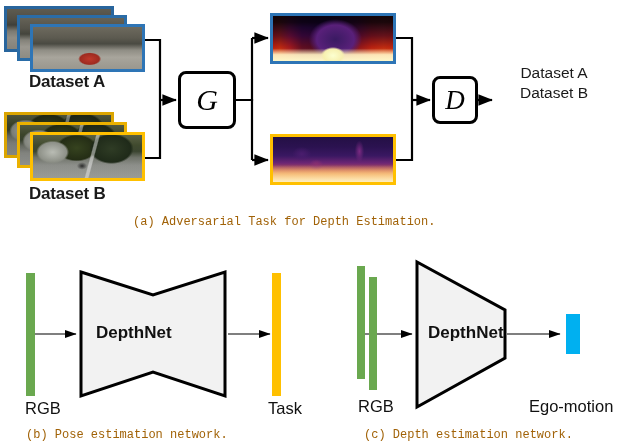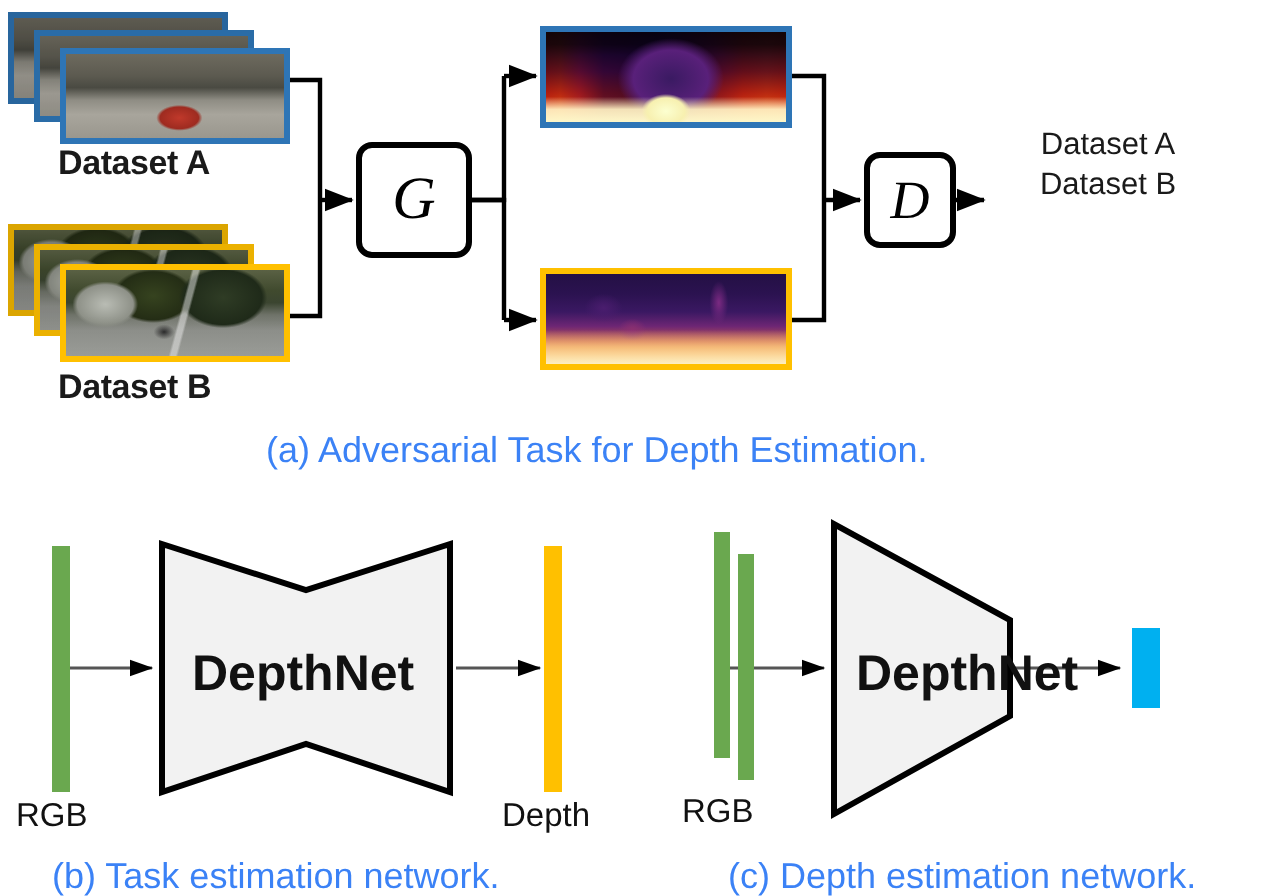--- a/index.html
+++ b/index.html
@@ -119,43 +119,45 @@
     font-weight: bold;
     letter-spacing: -0.2px;
   }
   .discout {
     font-size: 15.5px;
     text-align: center;
     line-height: 1.30;
   }
   .caption {
     position: absolute;
-    font-size: 18px;
-    white-space: nowrap;
-    color: #3b82f6;
+    font-size: 12px;
+    white-space: nowrap;
+    color: #a16207;
+    font-family: Liberation Mono, monospace;
   }
 
   
   .bar { position: absolute; }
   .bar.green { background: #6AA84F; }
   .bar.gold  { background: #FFC000; }
   .bar.cyan  { background: #00B0F0; }
 
   .netlabel {
     position: absolute;
     font-weight: bold;
-    font-size: 25px;
+    font-size: 17px;
     color: #111;
     white-space: nowrap;
   }
   .iolabel {
     position: absolute;
     font-size: 16.5px;
     color: #111;
     white-space: nowrap;
+    margin-left: 17px;
   }
 </style>
 </head>
 <body>
 
 <div class="fig">
 
   <svg class="canvas" viewBox="0 0 632 448">
     <defs>
       <marker id="ah" markerWidth="7" markerHeight="7" refX="6.2" refY="3" orient="auto" markerUnits="strokeWidth">
@@ -235,27 +237,28 @@
   </div>
 
   <div class="caption" style="left:133px; top:215px;">(a) Adversarial Task for Depth Estimation.</div>
 
   <div class="bar green" style="left:26px; top:273px; width:9px; height:123px;"></div>
   <div class="iolabel" style="left:8px; top:399px;">RGB</div>
 
   <div class="netlabel" style="left:96px; top:323px;">DepthNet</div>
 
   <div class="bar gold" style="left:272px; top:273px; width:9px; height:123px;"></div>
-  <div class="iolabel" style="left:251px; top:399px;">Depth</div>
-
-  <div class="caption" style="left:26px; top:428px;">(b) Task estimation network.</div>
+  <div class="iolabel" style="left:251px; top:399px;">Task</div>
+
+  <div class="caption" style="left:26px; top:428px;">(b) Pose estimation network.</div>
 
   <div class="bar green" style="left:357px; top:266px; width:8px; height:113px;"></div>
   <div class="bar green" style="left:369px; top:277px; width:8px; height:113px;"></div>
   <div class="iolabel" style="left:341px; top:397px;">RGB</div>
 
   <div class="netlabel" style="left:428px; top:323px;">DepthNet</div>
 
   <div class="bar cyan" style="left:566px; top:314px; width:14px; height:40px;"></div>
+  <div class="iolabel" style="left:512px; top:397px;">Ego-motion</div>
 
   <div class="caption" style="left:364px; top:428px;">(c) Depth estimation network.</div>
 
 </div>
 
 </body></html>

